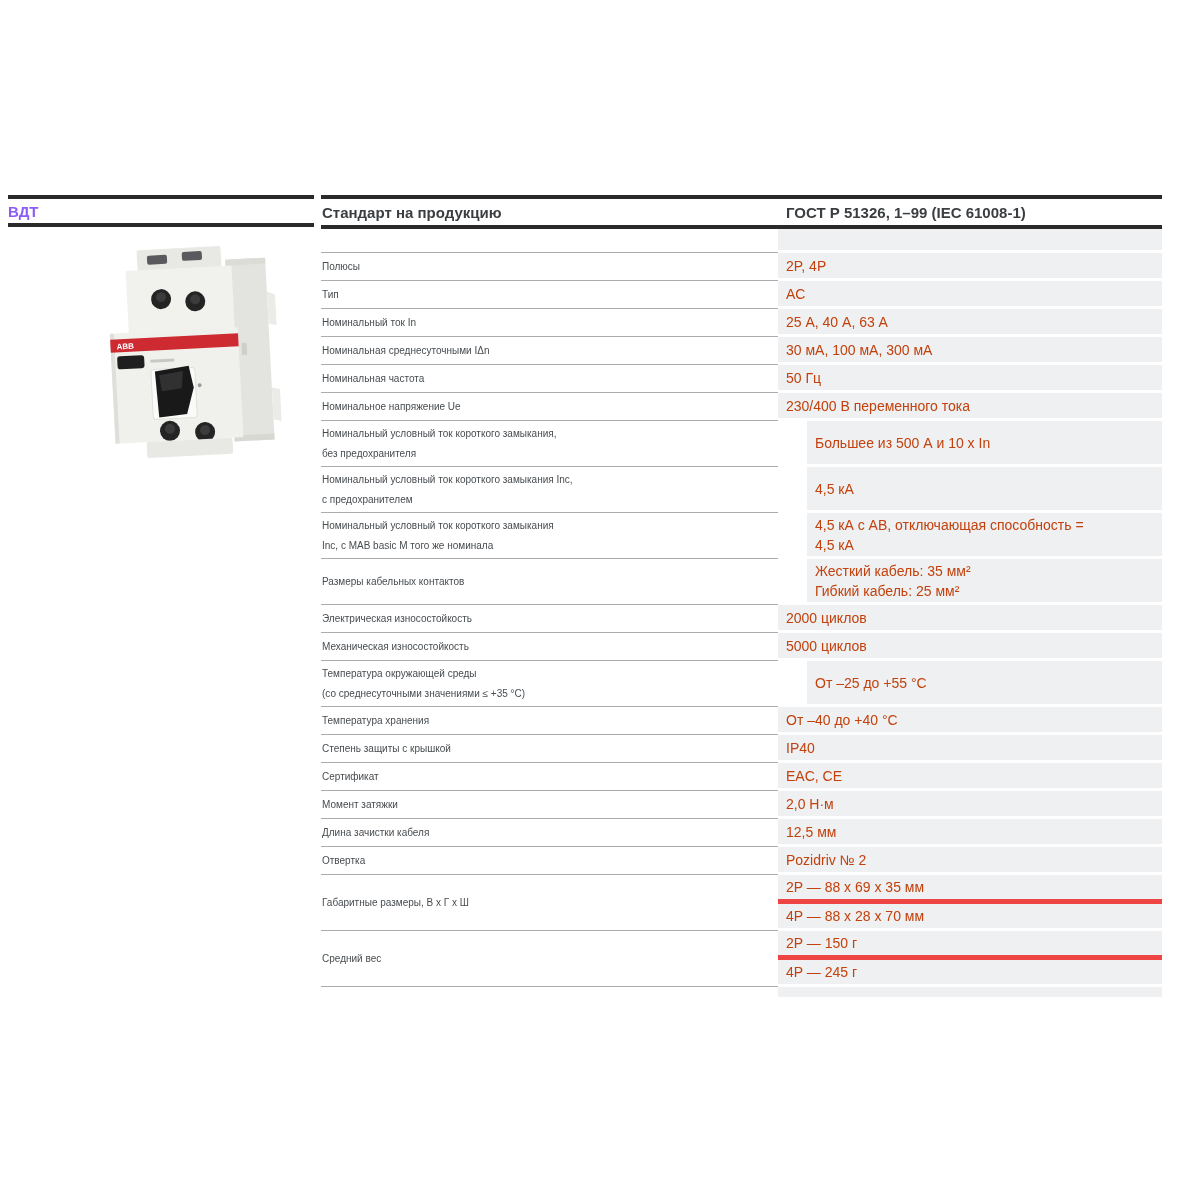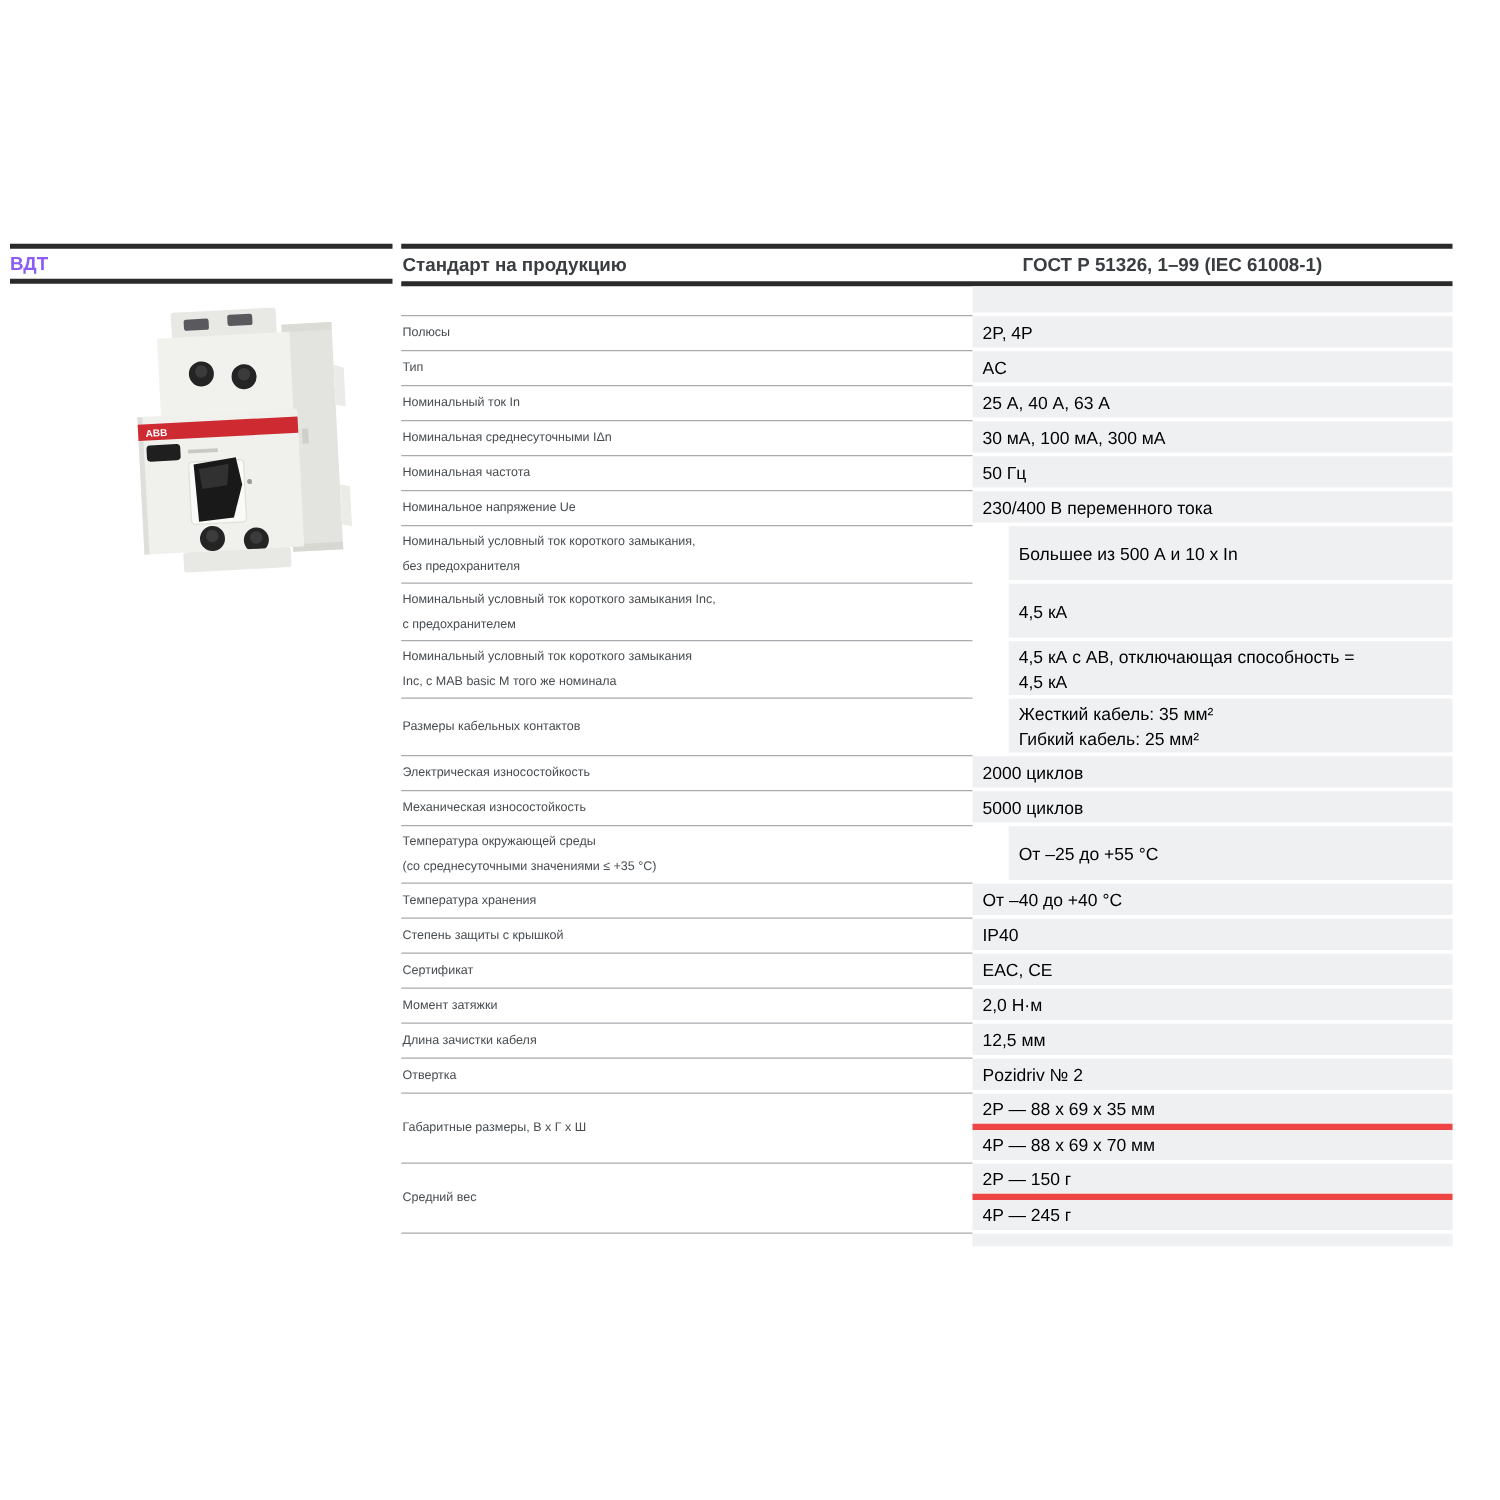--- a/index.html
+++ b/index.html
@@ -9,38 +9,38 @@
     -webkit-font-smoothing:antialiased;
   }
   .rule{height:4px;background:#2a2a2a;}
   
   #left-header{position:absolute;left:8px;top:195px;width:306px;}
   .hrow{height:24px;display:flex;align-items:center;font-weight:700;font-size:15px;color:#8b5cf6;}
   
   #product{position:absolute;left:84px;top:246px;width:202px;height:216px;}
   
   #spec-table{position:absolute;left:321px;top:195px;width:841px;}
-  .thead{display:flex;height:26px;align-items:center;gap:32px;}
+  .thead{display:flex;height:26px;align-items:center;}
   .thead .hl{width:457px;box-sizing:border-box;padding-left:1px;font-weight:700;font-size:15px;color:#3a3e41;}
   .thead .hv{flex:1;box-sizing:border-box;padding-left:8px;font-weight:700;font-size:15px;color:#3a3e41;}
   .trow{display:flex;width:100%;}
   .single{height:28px;}
   .tall{height:46px;gap:29px;}
   .merged{height:56px;}
   .spacer{height:24px;}
   .stub{height:10px;}
   .lcell{
     width:457px;box-sizing:border-box;border-bottom:1px solid #a9abae;
     display:flex;align-items:center;padding:2px 14px 2px 1px;
     font-size:10px;line-height:20px;white-space:pre-line;color:#474c50;
   }
   .vcell{flex:1;box-sizing:border-box;padding-bottom:3px;display:flex;flex-direction:column;}
   .vblock{
     flex:1;background:#eff0f2;display:flex;align-items:center;
-    padding-left:8px;font-size:14px;line-height:20px;white-space:pre-line;color:#000000;
+    padding-left:8px;font-size:14px;line-height:20px;white-space:pre-line;color:#c2410c;
   }
   .merged .vblock:first-child{border-bottom:5px solid #ef4444;}
   .stub .lcell{border-bottom:none;}
   .stub .vcell{padding-bottom:0;}
 </style>
 </head>
 <body>
 
 <div id="left-header">
   <div class="rule"></div>
@@ -236,21 +236,21 @@
       <div class="trow single">
         <div class="lcell">Отвертка</div>
         <div class="vcell">
           <div class="vblock">Pozidriv № 2</div>
         </div>
       </div>
       <div class="trow merged">
         <div class="lcell">Габаритные размеры, В х Г х Ш</div>
         <div class="vcell">
           <div class="vblock">2P — 88 x 69 x 35 мм</div>
-          <div class="vblock">4P — 88 x 69 x 70 мм</div>
+          <div class="vblock">4P — 88 x 28 x 70 мм</div>
         </div>
       </div>
       <div class="trow merged">
         <div class="lcell">Средний вес</div>
         <div class="vcell">
           <div class="vblock">2P — 150 г</div>
           <div class="vblock">4P — 245 г</div>
         </div>
       </div>
     </div>

